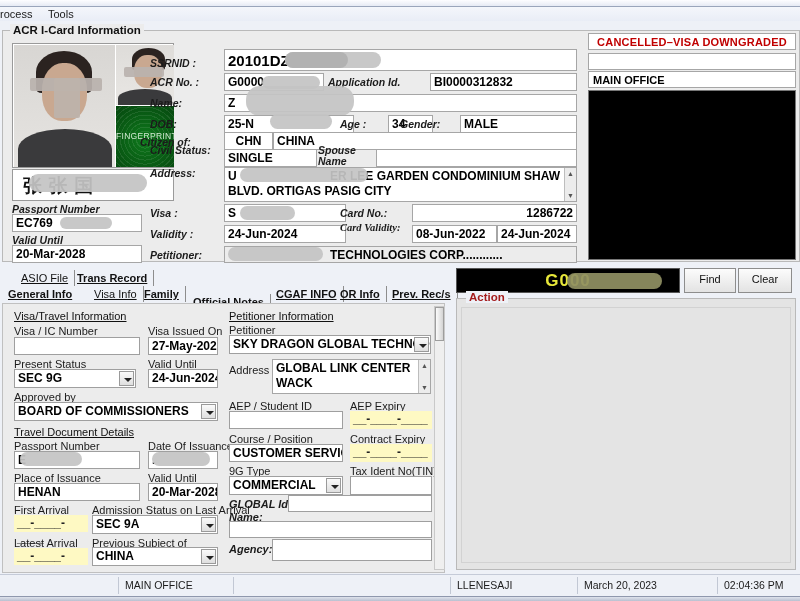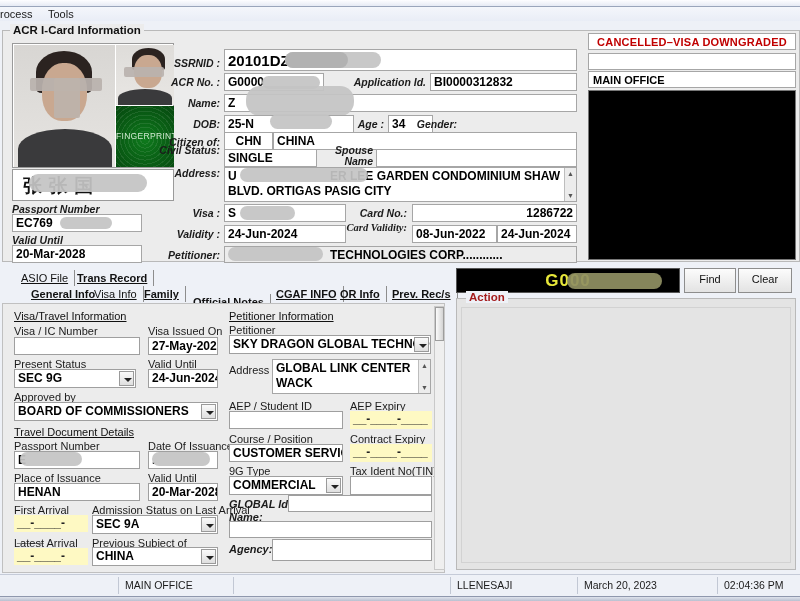--- a/index.html
+++ b/index.html
@@ -54,21 +54,21 @@
   .sig-frame{position:absolute;left:12px;top:169px;width:162px;height:32px;
     background:#fff;border:1px solid #9a9a9a;box-sizing:border-box;overflow:hidden;}
   .sig-ink{position:absolute;font-size:19px;color:#111;font-family:"DejaVu Sans",sans-serif;
     top:3px;font-weight:bold;}
 
   
   .redact{position:absolute;background:#c4c4c4;border-radius:9px;opacity:.93;}
 
   
   .lab{position:absolute;font-style:italic;font-weight:bold;font-size:10.5px;
-    color:#1b1b1b;text-align:right;font-family:"Liberation Sans",sans-serif;}
+    color:#1b1b1b;font-family:"Liberation Sans",sans-serif;}
   .lab.l-left{text-align:left;}
   .fld{position:absolute;background:#fff;border:1px solid #a6a6a6;box-sizing:border-box;
     font-size:12px;font-weight:bold;color:#000;padding:1px 3px;line-height:15px;
     white-space:nowrap;overflow:hidden;font-family:"Liberation Sans",sans-serif;}
   .fld.big{font-size:15px;line-height:19px;}
   .fld.ro{background:#ececec;border:1px solid #a6a6a6;}
   .fld.right{text-align:right;}
 
   .memo{position:absolute;background:#fff;border:1px solid #a6a6a6;box-sizing:border-box;
     font-size:12px;font-weight:bold;padding:1px 3px;line-height:15px;overflow:hidden;
@@ -207,20 +207,21 @@
   <div class="lab" style="left:150px;top:97px;width:70px;">Name:</div>
   <div class="fld" style="left:224px;top:94px;width:353px;height:18px;">Z</div>
   <div class="redact" style="left:246px;top:86px;width:108px;height:30px;border-radius:14px;"></div>
 
   <div class="lab" style="left:150px;top:118px;width:70px;">DOB:</div>
   <div class="fld" style="left:224px;top:115px;width:130px;height:18px;">25-N</div>
   <div class="redact" style="left:270px;top:114px;width:62px;height:15px;"></div>
   <div class="lab" style="left:340px;top:118px;width:44px;">Age :</div>
   <div class="fld" style="left:388px;top:115px;width:45px;height:18px;">34</div>
   <div class="lab" style="left:400px;top:118px;width:57px;">Gender:</div>
+  <div class="fld" style="left:460px;top:115px;width:117px;height:18px;">MALE</div>
 
   <div class="lab" style="left:140px;top:136px;width:80px;">Citizen of:</div>
   <div class="fld" style="left:224px;top:132px;width:49px;height:18px;text-align:center;">CHN</div>
   <div class="fld" style="left:273px;top:132px;width:304px;height:18px;">CHINA</div>
 
   <div class="lab" style="left:150px;top:145px;width:70px;line-height:11px;">
     <span>Civil Status:</span>
   </div>
   <div class="fld" style="left:224px;top:149px;width:93px;height:18px;">SINGLE</div>
   <div class="lab" style="left:318px;top:145px;width:55px;line-height:11px;">Spouse Name</div>
@@ -258,21 +259,21 @@
   <div class="strip red" style="left:588px;top:33px;width:208px;height:17px;">CANCELLED–VISA DOWNGRADED</div>
   <div class="strip" style="left:588px;top:53px;width:208px;height:17px;"></div>
   <div class="strip" style="left:588px;top:71px;width:208px;height:17px;">MAIN OFFICE</div>
   <div class="blackbox" style="left:588px;top:90px;width:208px;height:170px;"></div>
 
   <div class="tabrow">
     <div class="tab sep" style="left:15px;top:270px;">ASIO File</div>
     <div class="tab sel sep" style="left:71px;top:270px;">Trans Record</div>
   </div>
   <div class="tabrow">
-    <div class="tab sel" style="left:25px;top:286px;">General Info</div>
+    <div class="tab sel" style="left:2px;top:286px;">General Info</div>
     <div class="tab sep" style="left:88px;top:286px;">Visa Info</div>
     <div class="tab sel sep" style="left:138px;top:286px;">Family</div>
     <div class="tab sel sep" style="left:187px;top:294px;text-decoration:underline;">Official Notes</div>
     <div class="tab sel sep" style="left:270px;top:286px;">CGAF INFO</div>
     <div class="tab sel sep" style="left:334px;top:286px;">OR Info</div>
     <div class="tab sel sep" style="left:386px;top:286px;">Prev. Rec/s</div>
   </div>
 
   <div class="lowpanel"></div>
 

